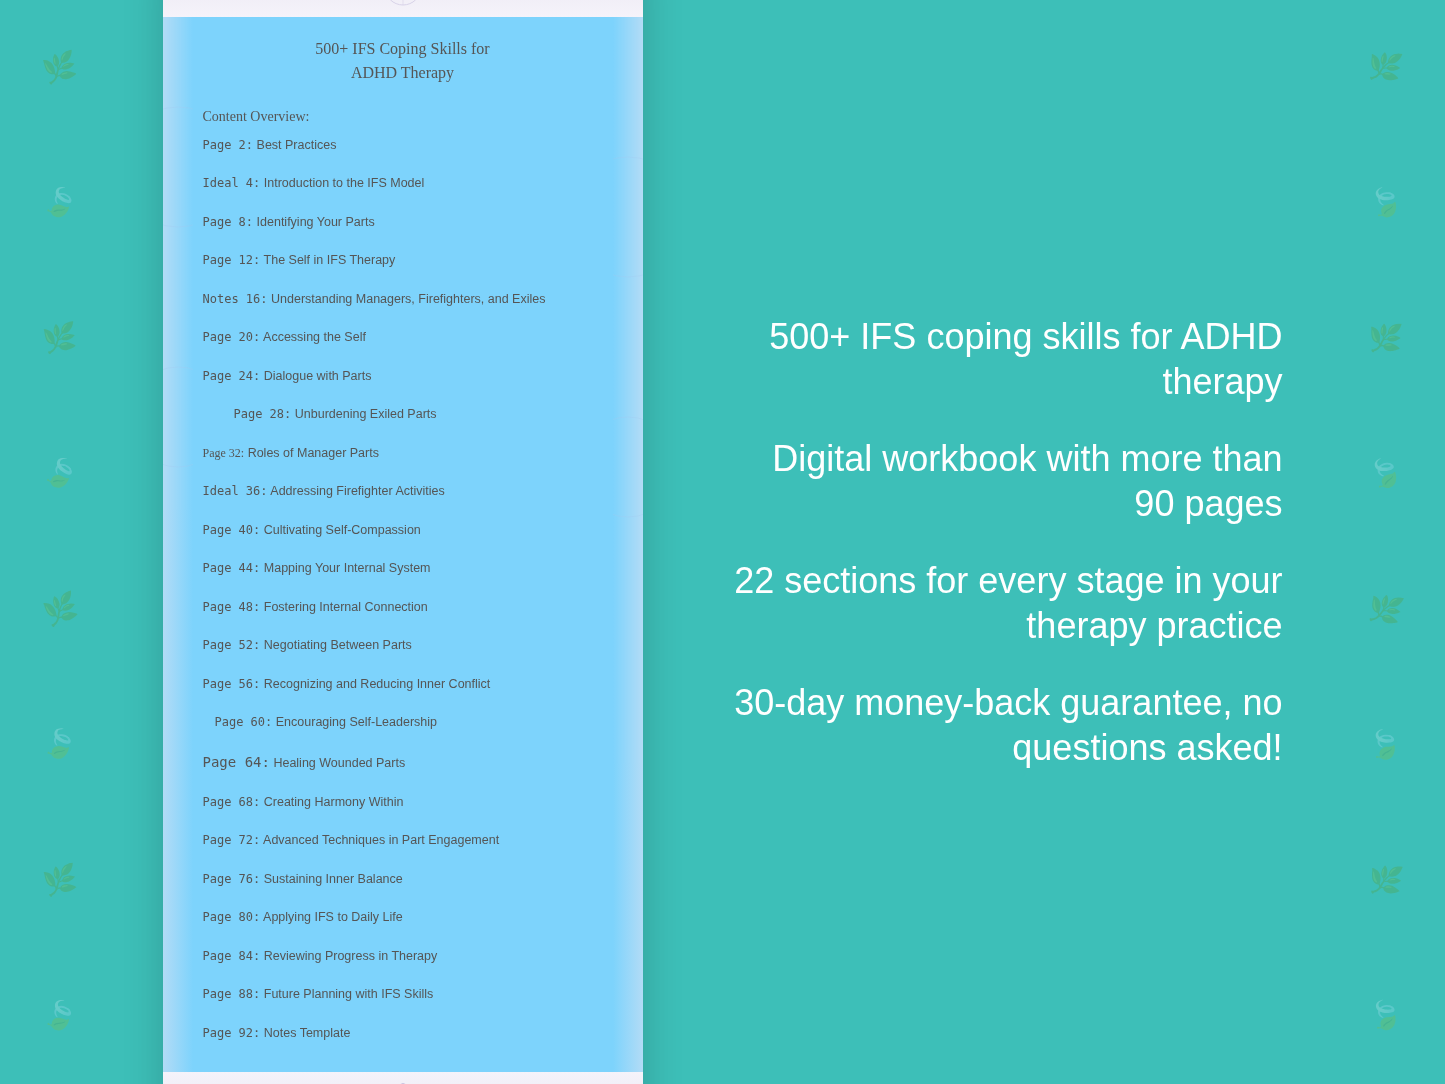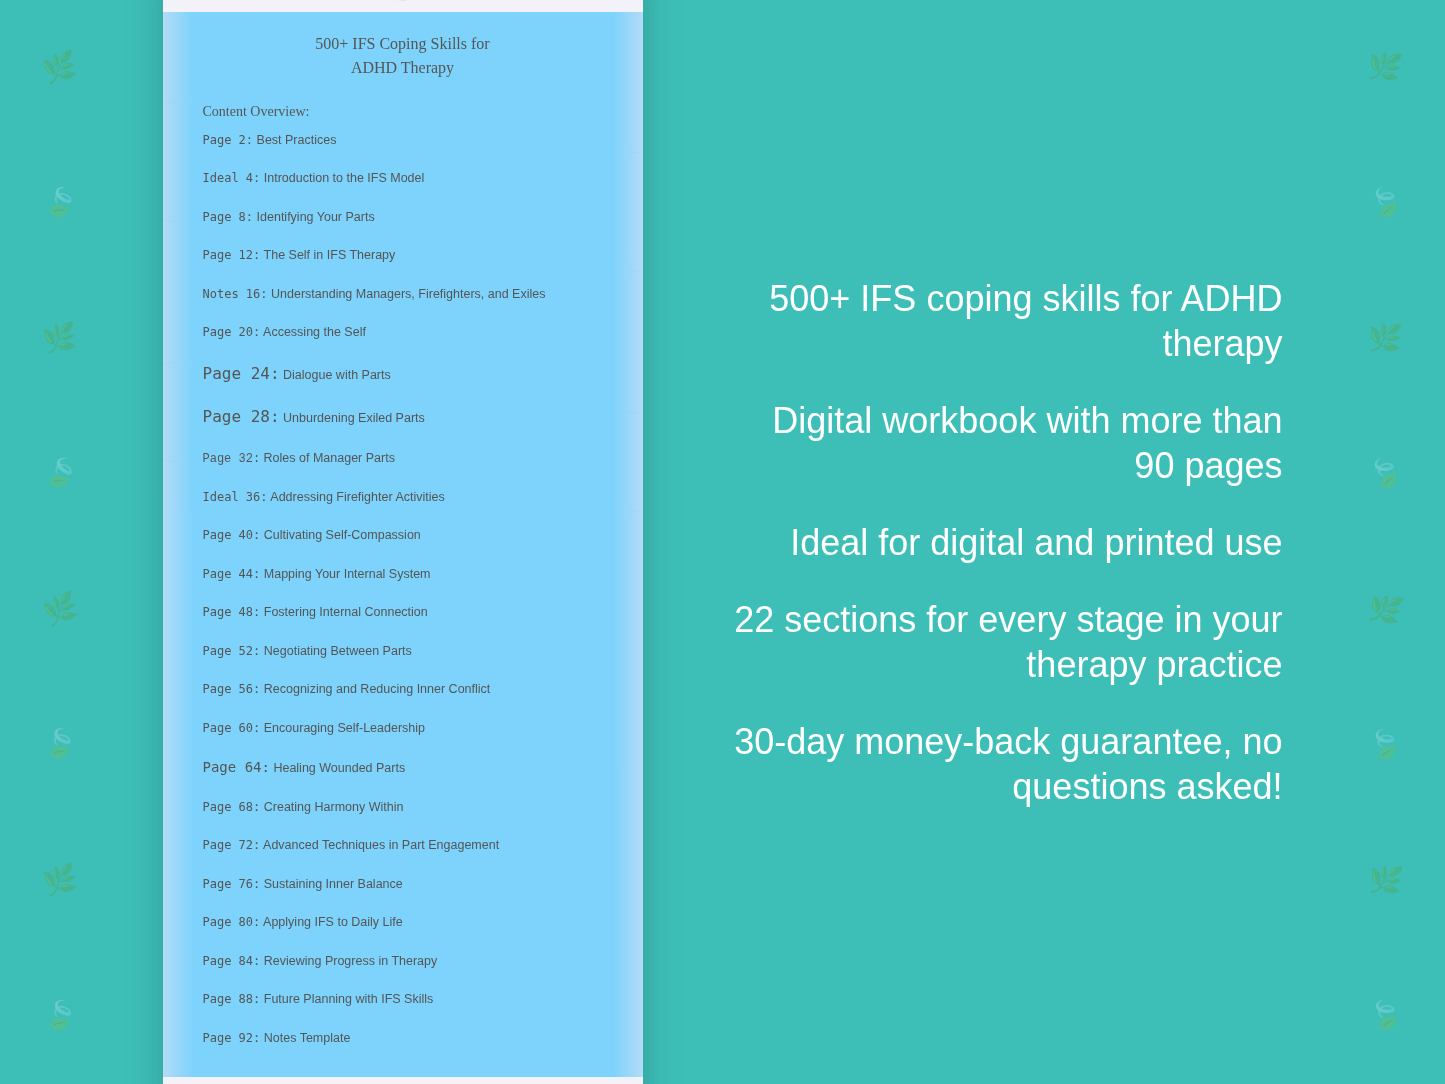--- a/index.html
+++ b/index.html
@@ -232,30 +232,30 @@
 
       <div class="doc-overview-heading">Content Overview:</div>
 
       <ul class="toc-list">
       <li class="toc-item"><span style="font-weight:500; font-family: monospace; font-size:12px;">Page  2:</span>  Best Practices</li>
           <li class="toc-item"><span style="font-weight:500; font-family: monospace; font-size:12px;">Ideal  4:</span>  Introduction to the IFS Model</li>
           <li class="toc-item"><span style="font-weight:500; font-family: monospace; font-size:12px;">Page  8:</span>  Identifying Your Parts</li>
           <li class="toc-item"><span style="font-weight:500; font-family: monospace; font-size:12px;">Page 12:</span>  The Self in IFS Therapy</li>
           <li class="toc-item"><span style="font-weight:500; font-family: monospace; font-size:12px;">Notes 16:</span>  Understanding Managers, Firefighters, and Exiles</li>
           <li class="toc-item"><span style="font-weight:500; font-family: monospace; font-size:12px;">Page 20:</span>  Accessing the Self</li>
-          <li class="toc-item"><span style="font-weight:500; font-family: monospace; font-size:16px;">Page 24:</span>  Dialogue with Parts</li>
-          <li class="toc-item"><span style="font-weight:500; font-family: monospace; font-size:16px;">Page 28:</span>  Unburdening Exiled Parts</li>
-          <li class="toc-item"><span style="font-weight:500; font-family: Liberation Mono, monospace; font-size:12px;">Page 32:</span>  Roles of Manager Parts</li>
+          <li class="toc-item"><span style="font-weight:500; font-family: monospace; font-size:12px;">Page 24:</span>  Dialogue with Parts</li>
+          <li class="toc-item"><span style="font-weight:500; font-family: monospace; font-size:12px;margin-left:31px;">Page 28:</span>  Unburdening Exiled Parts</li>
+          <li class="toc-item"><span style="font-weight:500; font-family: Liberation Serif, serif; font-size:12px;">Page 32:</span>  Roles of Manager Parts</li>
           <li class="toc-item"><span style="font-weight:500; font-family: monospace; font-size:12px;">Ideal 36:</span>  Addressing Firefighter Activities</li>
           <li class="toc-item"><span style="font-weight:500; font-family: monospace; font-size:12px;">Page 40:</span>  Cultivating Self-Compassion</li>
           <li class="toc-item"><span style="font-weight:500; font-family: monospace; font-size:12px;">Page 44:</span>  Mapping Your Internal System</li>
           <li class="toc-item"><span style="font-weight:500; font-family: monospace; font-size:12px;">Page 48:</span>  Fostering Internal Connection</li>
           <li class="toc-item"><span style="font-weight:500; font-family: monospace; font-size:12px;">Page 52:</span>  Negotiating Between Parts</li>
           <li class="toc-item"><span style="font-weight:500; font-family: monospace; font-size:12px;">Page 56:</span>  Recognizing and Reducing Inner Conflict</li>
-          <li class="toc-item"><span style="font-weight:500; font-family: monospace; font-size:12px;">Page 60:</span>  Encouraging Self-Leadership</li>
+          <li class="toc-item"><span style="font-weight:500; font-family: monospace; font-size:12px;margin-left:12px;">Page 60:</span>  Encouraging Self-Leadership</li>
           <li class="toc-item"><span style="font-weight:400; font-family: monospace; font-size:14px;">Page 64:</span>  Healing Wounded Parts</li>
           <li class="toc-item"><span style="font-weight:500; font-family: monospace; font-size:12px;">Page 68:</span>  Creating Harmony Within</li>
           <li class="toc-item"><span style="font-weight:500; font-family: monospace; font-size:12px;">Page 72:</span>  Advanced Techniques in Part Engagement</li>
           <li class="toc-item"><span style="font-weight:500; font-family: monospace; font-size:12px;">Page 76:</span>  Sustaining Inner Balance</li>
           <li class="toc-item"><span style="font-weight:500; font-family: monospace; font-size:12px;">Page 80:</span>  Applying IFS to Daily Life</li>
           <li class="toc-item"><span style="font-weight:500; font-family: monospace; font-size:12px;">Page 84:</span>  Reviewing Progress in Therapy</li>
           <li class="toc-item"><span style="font-weight:500; font-family: monospace; font-size:12px;">Page 88:</span>  Future Planning with IFS Skills</li>
           <li class="toc-item"><span style="font-weight:500; font-family: monospace; font-size:12px;">Page 92:</span>  Notes Template</li>
         </ul>
     </div>
@@ -270,18 +270,17 @@
         <line x1="171" y1="11" x2="149" y2="33" stroke="#9b8ec4" stroke-width="0.6"></line>
         <line x1="20" y1="22" x2="120" y2="22" stroke="#c5bde0" stroke-width="0.5" opacity="0.5"></line>
         <line x1="200" y1="22" x2="300" y2="22" stroke="#c5bde0" stroke-width="0.5" opacity="0.5"></line>
       </svg>
     </div>
   </div>
 
   <div class="features-panel">
   <div class="feature-item">500+ IFS coping skills for ADHD therapy</div>
       <div class="feature-item">Digital workbook with more than 90 pages</div>
-      <div class="feature-item">Ideal for digital and printed use</div>
       <div class="feature-item">22 sections for every stage in your therapy practice</div>
       <div class="feature-item">30-day money-back guarantee, no questions asked!</div>
     </div>
 
 </div>
 
 </body></html>

